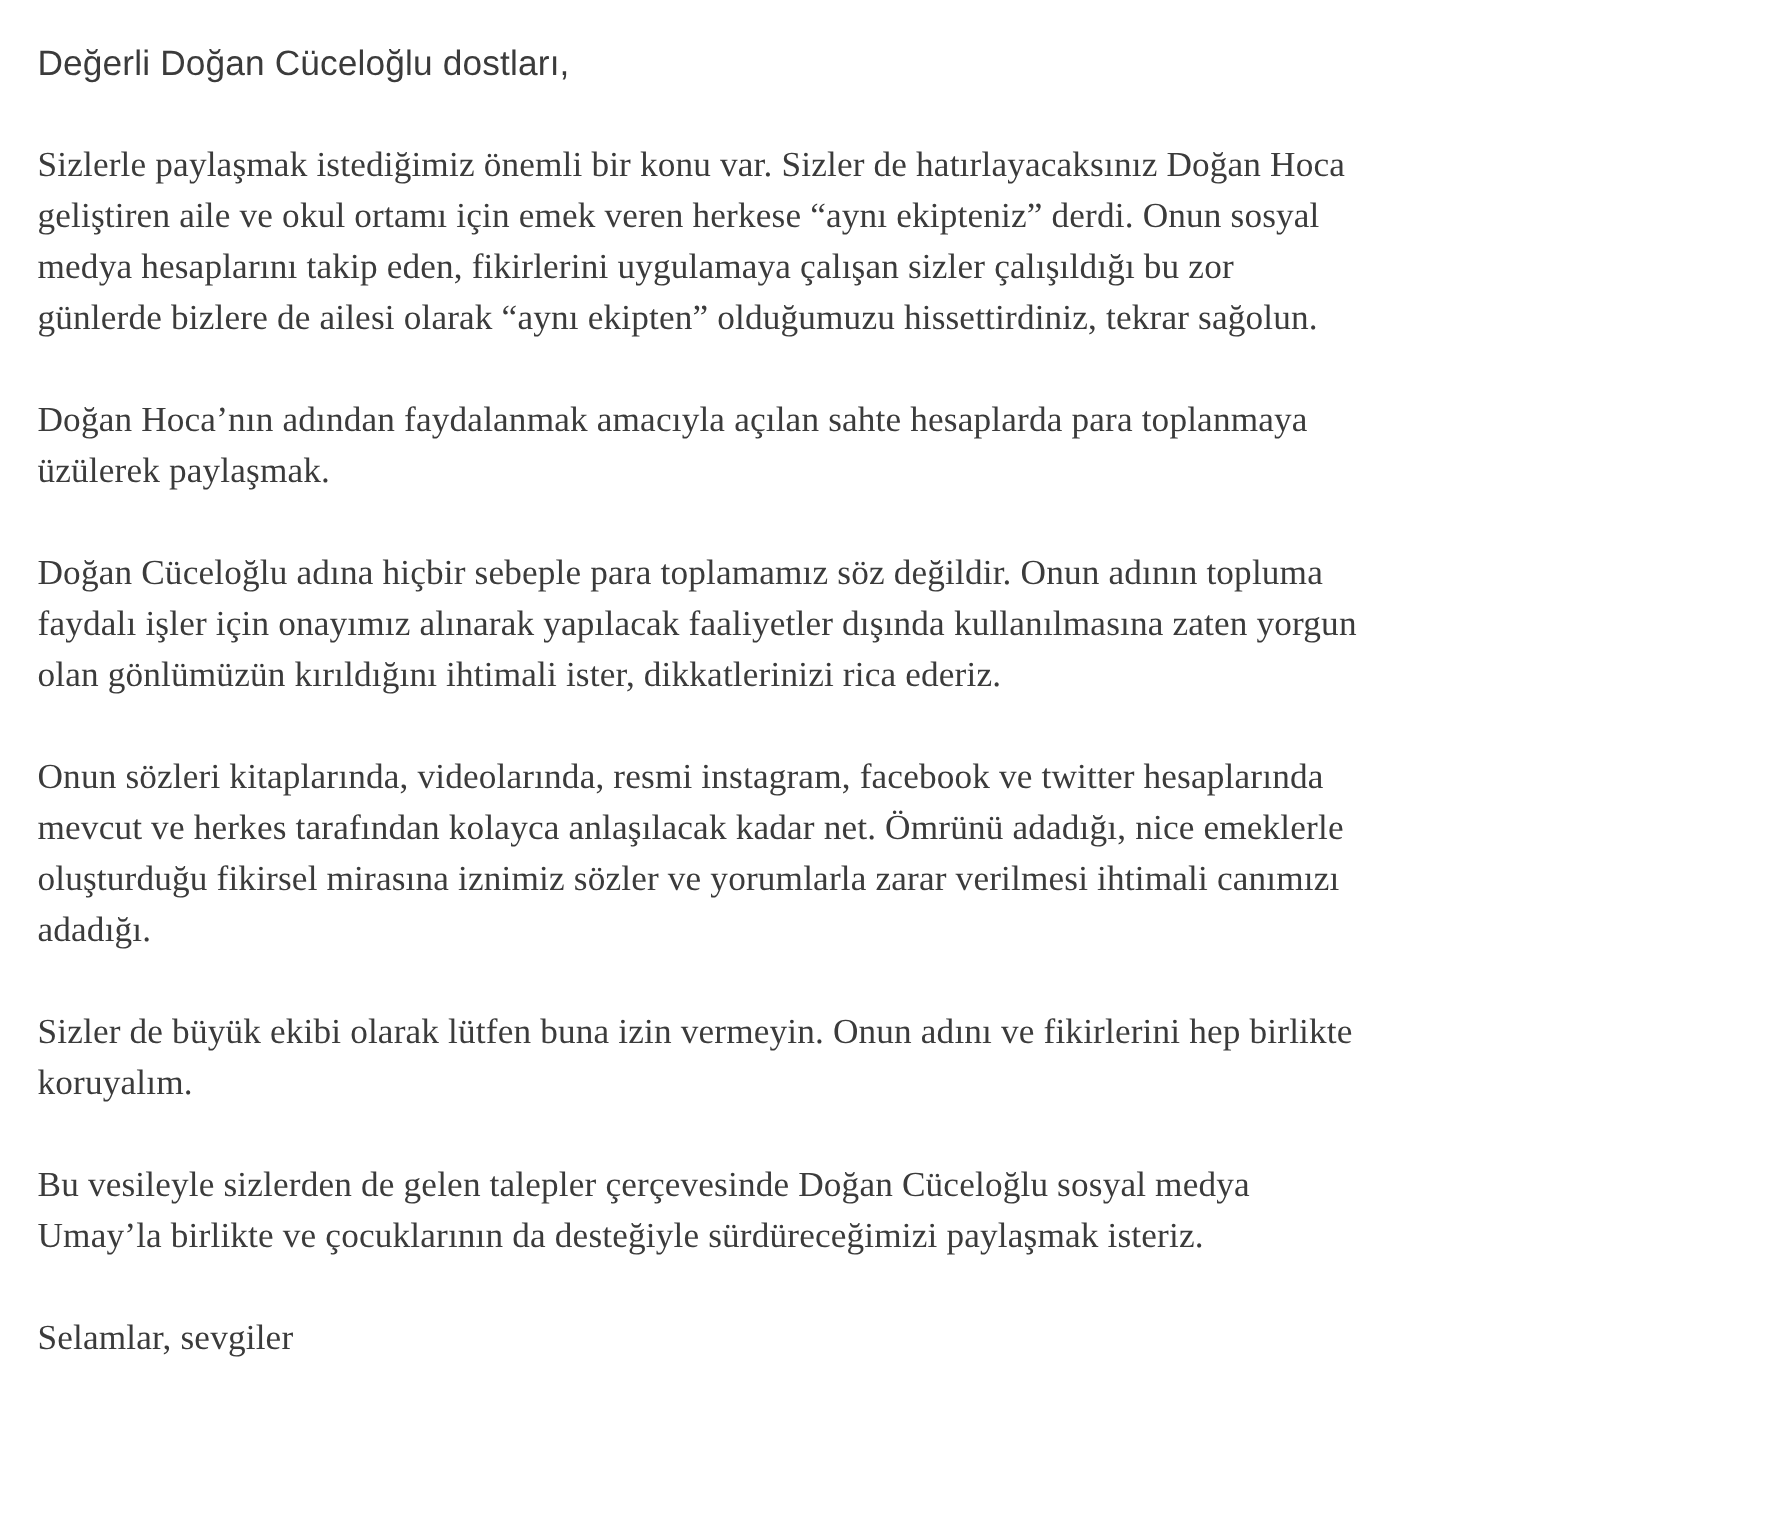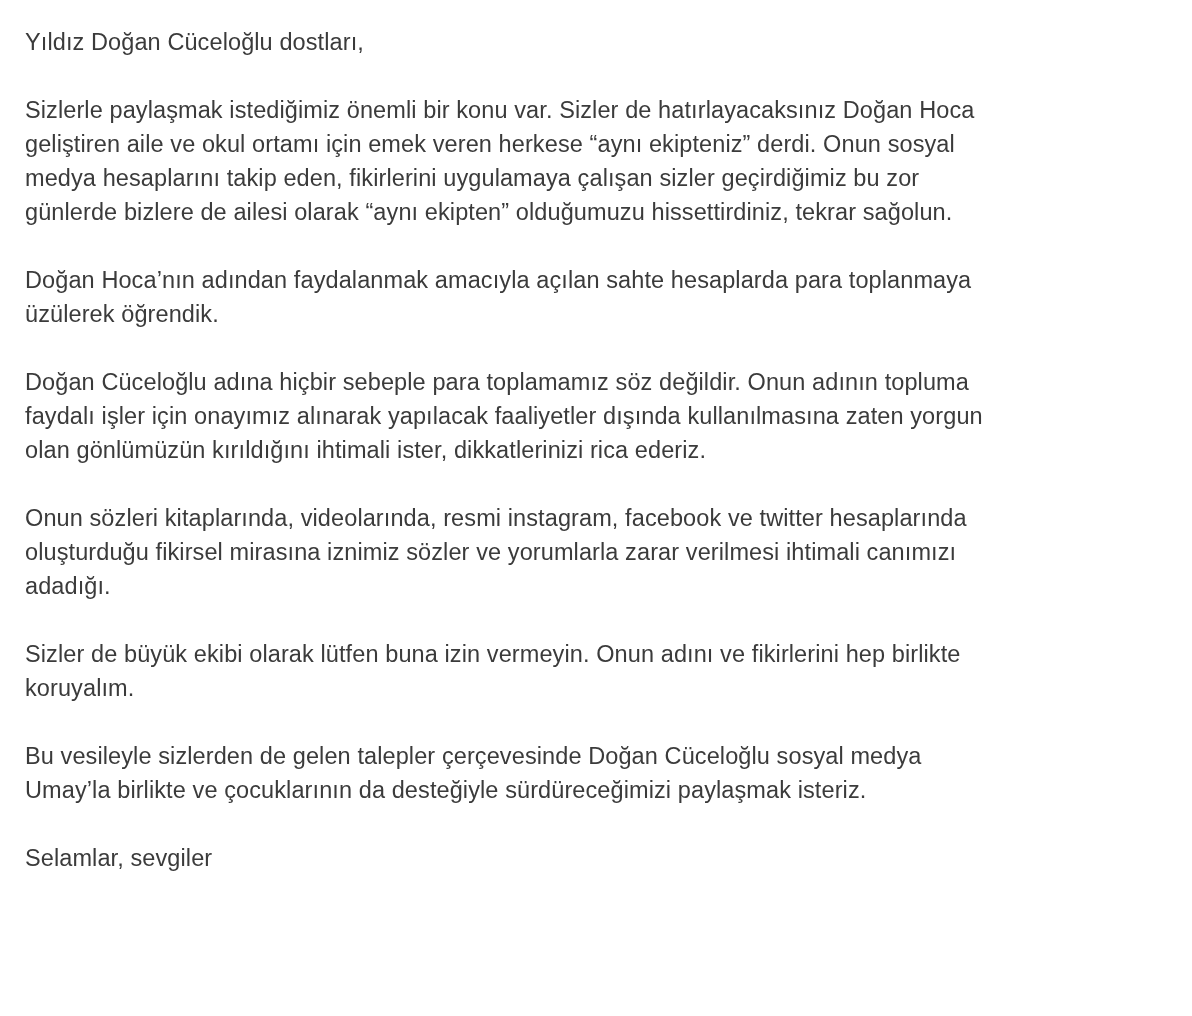--- a/index.html
+++ b/index.html
@@ -28,57 +28,59 @@
       height: 34px;
       overflow: hidden;
       color: #b0b0b0;
       text-align: center;
       width: 1160px;
       transform: translateY(-22px);
     }
     .para {
       margin: 0 0 34px 0;
       white-space: nowrap;
+      font-family: Liberation Serif, serif;
     }
     .line {
       display: block;
       height: 34px;
     }
     .greeting {
       margin: 0 0 34px 0;
     }
   </style>
 </head>
 <body>
 
 <div class="page">
   <div class="cut-line">ş</div>
 
-  <p class="greeting">Yıldız Doğan Cüceloğlu dostları,</p>
+  <p class="greeting">Değerli Doğan Cüceloğlu dostları,</p>
 
   <p class="para">
     <span class="line">Sizlerle paylaşmak istediğimiz önemli bir konu var. Sizler de hatırlayacaksınız Doğan Hoca</span>
     <span class="line">geliştiren aile ve okul ortamı için emek veren herkese “aynı ekipteniz” derdi. Onun sosyal</span>
-    <span class="line">medya hesaplarını takip eden, fikirlerini uygulamaya çalışan sizler geçirdiğimiz bu zor</span>
+    <span class="line">medya hesaplarını takip eden, fikirlerini uygulamaya çalışan sizler çalışıldığı bu zor</span>
     <span class="line">günlerde bizlere de ailesi olarak “aynı ekipten” olduğumuzu hissettirdiniz, tekrar sağolun.</span>
   </p>
 
   <p class="para">
     <span class="line">Doğan Hoca’nın adından faydalanmak amacıyla açılan sahte hesaplarda para toplanmaya</span>
-    <span class="line">üzülerek öğrendik.</span>
+    <span class="line">üzülerek paylaşmak.</span>
   </p>
 
   <p class="para">
     <span class="line">Doğan Cüceloğlu adına hiçbir sebeple para toplamamız söz değildir. Onun adının topluma</span>
     <span class="line">faydalı işler için onayımız alınarak yapılacak faaliyetler dışında kullanılmasına zaten yorgun</span>
     <span class="line">olan gönlümüzün kırıldığını ihtimali ister, dikkatlerinizi rica ederiz.</span>
   </p>
 
   <p class="para">
     <span class="line">Onun sözleri kitaplarında, videolarında, resmi instagram, facebook ve twitter hesaplarında</span>
+    <span class="line">mevcut ve herkes tarafından kolayca anlaşılacak kadar net. Ömrünü adadığı, nice emeklerle</span>
     <span class="line">oluşturduğu fikirsel mirasına iznimiz sözler ve yorumlarla zarar verilmesi ihtimali canımızı</span>
     <span class="line">adadığı.</span>
   </p>
 
   <p class="para">
     <span class="line">Sizler de büyük ekibi olarak lütfen buna izin vermeyin. Onun adını ve fikirlerini hep birlikte</span>
     <span class="line">koruyalım.</span>
   </p>
 
   <p class="para">

